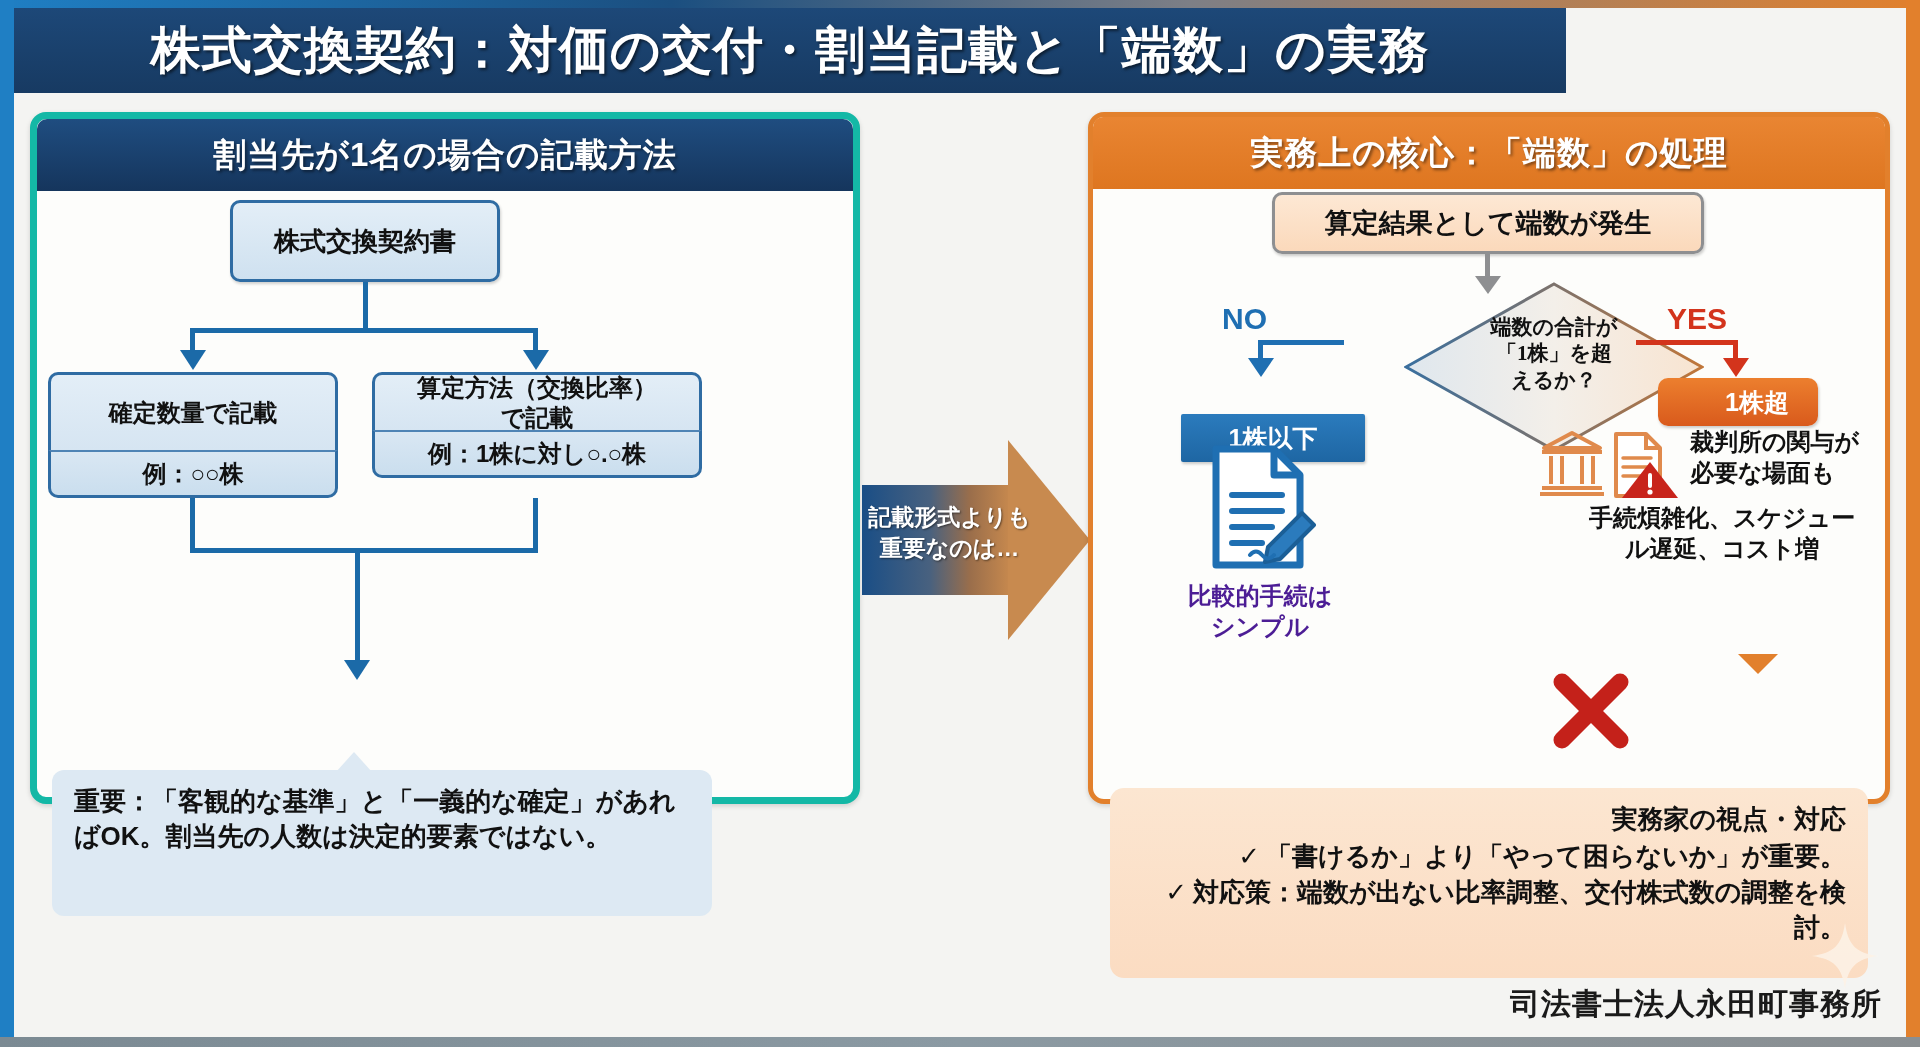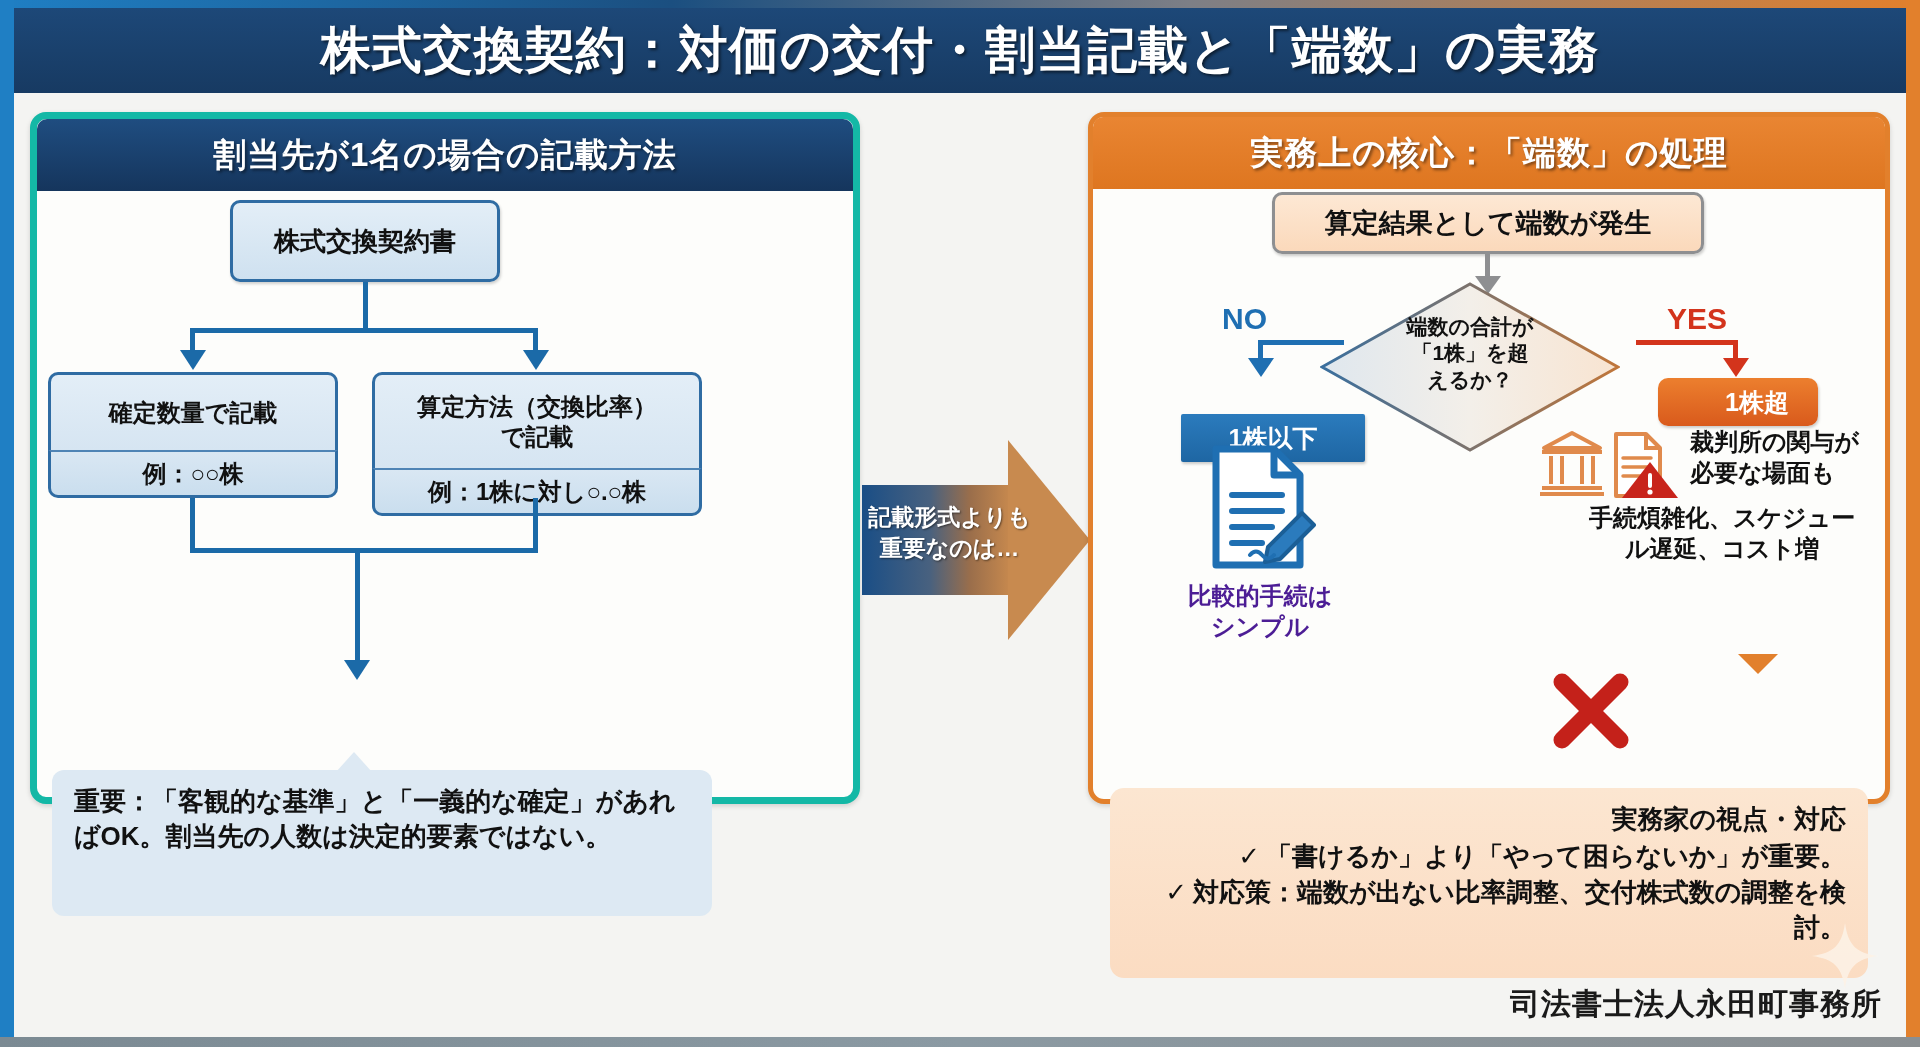--- a/index.html
+++ b/index.html
@@ -8,21 +8,21 @@
 
   
   .edge-left{position:absolute;left:0;top:0;width:14px;height:1047px;background:#1f7fc4;}
   .edge-right{position:absolute;right:0;top:0;width:14px;height:1047px;background:#e2802c;}
   .edge-bottom{position:absolute;left:0;bottom:0;width:1920px;height:10px;
      background:linear-gradient(90deg,#7b8a93 0%,#8b9aa3 50%,#8a8f92 100%);}
   .topstrip{position:absolute;left:0;top:0;width:1920px;height:8px;
      background:linear-gradient(90deg,#1f7fc4 0%,#1b4f80 35%,#7d7f86 62%,#e2802c 100%);}
 
   
-  .titlebar{position:absolute;left:14px;top:8px;width:1892px;height:85px;
+  .titlebar{position:absolute;left:14px;top:8px;width:1552px;height:85px;
      background:linear-gradient(180deg,#1d4878 0%,#173a62 100%);
      display:flex;align-items:center;justify-content:center;}
   .titlebar .t{color:#ffffff;font-size:50px;font-weight:bold;letter-spacing:1px;
      text-shadow:2px 2px 3px rgba(0,0,0,.55);white-space:nowrap;}
 
   
   .panel{position:absolute;background:#fdfdfb;}
   .panel-left{left:30px;top:112px;width:830px;height:692px;
      border:7px solid #14b8a6;border-radius:16px;box-sizing:border-box;
      box-shadow:0 2px 5px rgba(0,0,0,.15);}
@@ -52,21 +52,21 @@
      text-align:center;font-weight:bold;font-size:24px;color:#111;line-height:1.22;}
   .splitBot{background:linear-gradient(180deg,#d9e7f3 0%,#cadeee 100%);
      border:3px solid #2f6ca3;border-top:2px solid #4f84b5;border-radius:0 0 10px 10px;
      box-sizing:border-box;display:flex;align-items:center;justify-content:center;
      text-align:center;font-weight:bold;font-size:24px;color:#111;}
 
   #opt1{left:48px;top:372px;width:290px;}
   #opt1 .splitTop{height:78px;}
   #opt1 .splitBot{height:48px;}
   #opt2{left:372px;top:372px;width:330px;}
-  #opt2 .splitTop{height:96px;}
+  #opt2 .splitTop{height:58px;}
   #opt2 .splitBot{height:48px;}
 
   #node-both{left:225px;top:686px;width:265px;height:62px;
      background:linear-gradient(180deg,#2275b8 0%,#1a63a0 100%);
      border-radius:12px;box-shadow:1px 2px 4px rgba(0,0,0,.22);
      display:flex;align-items:center;justify-content:center;gap:14px;}
   #node-both .chk{width:34px;height:34px;background:#fff;border-radius:6px;
      display:flex;align-items:center;justify-content:center;}
   #node-both .chk svg{width:26px;height:26px;}
   #node-both .lbl{color:#fff;font-size:28px;font-weight:bold;}
@@ -94,21 +94,21 @@
   .bigarrow .txt{position:absolute;left:0;top:62px;width:175px;text-align:center;
      color:#fff;font-size:23px;font-weight:bold;line-height:1.35;
      text-shadow:1px 1px 2px rgba(0,0,0,.5);}
 
   
   #node-fraction{left:1272px;top:192px;width:432px;height:62px;
      background:linear-gradient(180deg,#fde8d4 0%,#fbd9bb 100%);
      border:3px solid #8e8f91;border-radius:10px;font-size:27px;
      box-shadow:1px 2px 3px rgba(0,0,0,.2);}
 
-  .diamond-wrap{position:absolute;left:1320px;top:282px;width:300px;height:170px;}
+  .diamond-wrap{position:absolute;left:1404px;top:282px;width:300px;height:170px;font-family:Liberation Serif, serif;}
   .diamond-wrap svg{position:absolute;left:0;top:0;}
   .diamond-wrap .dtxt{position:absolute;left:0;top:32px;width:300px;text-align:center;
      font-size:21px;font-weight:bold;color:#111;line-height:1.25;}
 
   .yn{position:absolute;font-size:30px;font-weight:bold;}
   #lbl-no{left:1222px;top:302px;color:#1f6fb2;}
   #lbl-yes{left:1667px;top:302px;color:#d3341c;}
 
   #pill-under{left:1181px;top:378px;width:184px;height:48px;
      background:linear-gradient(180deg,#2b7bbd 0%,#1e66a3 100%);

